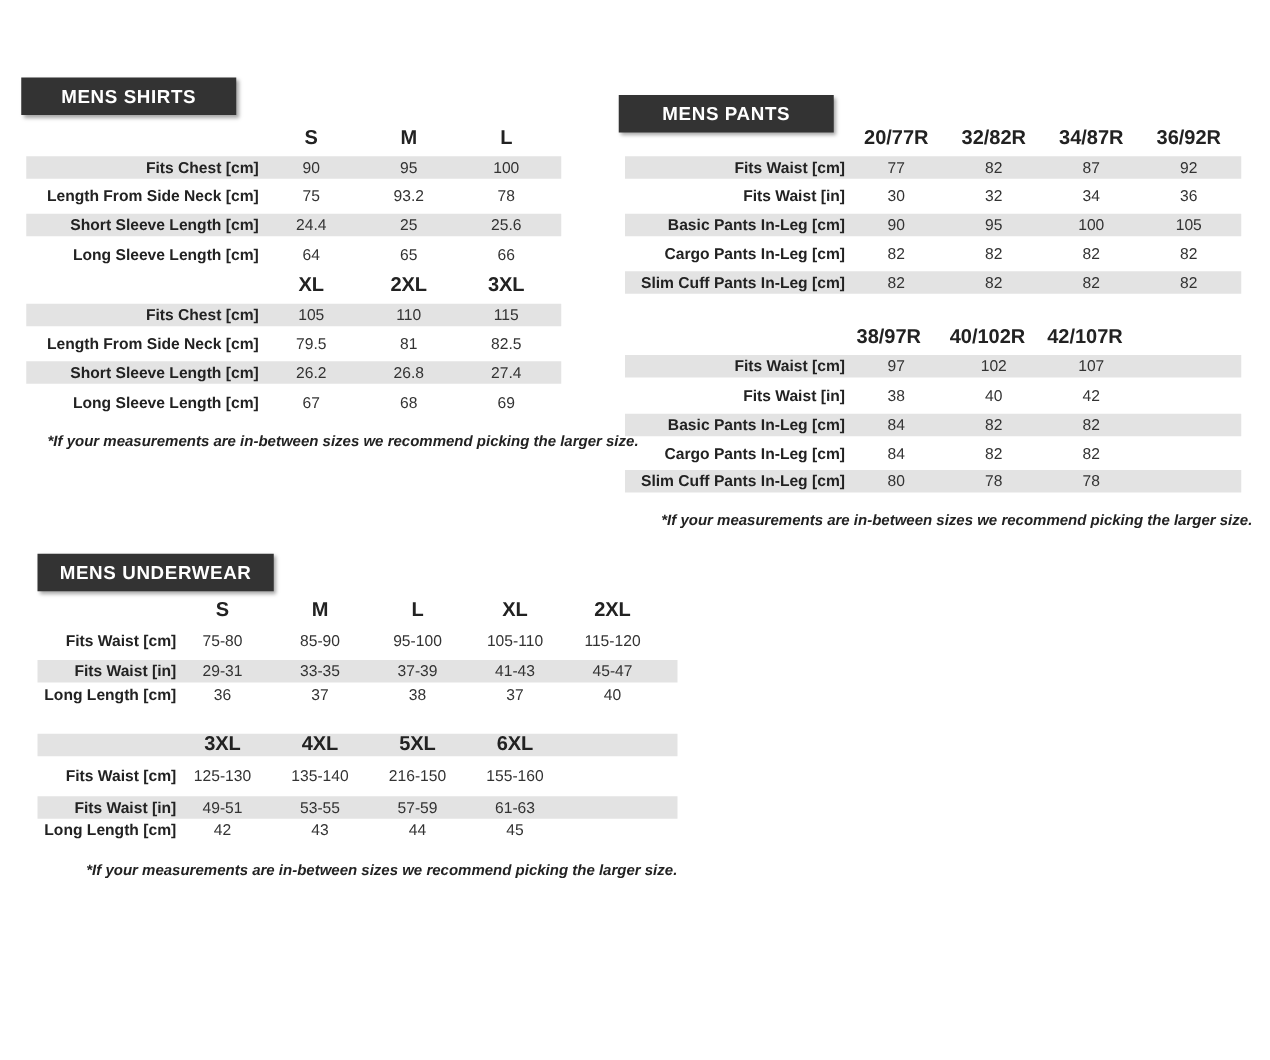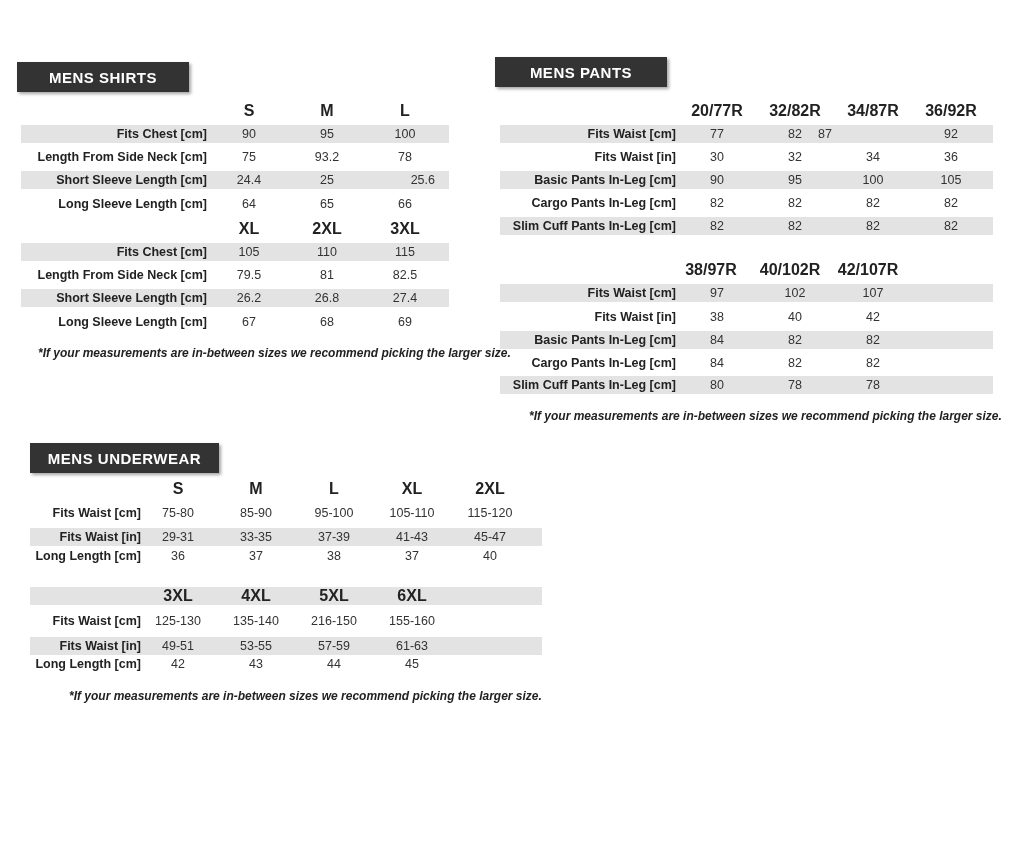--- a/index.html
+++ b/index.html
@@ -31,21 +31,21 @@
   <div class="val" style="left:375px;top:125px;width:60px;">100</div>
 
   <div class="lbl" style="right:809px;top:148px;">Length From Side Neck [cm]</div>
   <div class="val" style="left:219px;top:148px;width:60px;">75</div>
   <div class="val" style="left:297px;top:148px;width:60px;">93.2</div>
   <div class="val" style="left:375px;top:148px;width:60px;">78</div>
 
   <div class="lbl" style="right:809px;top:171px;">Short Sleeve Length [cm]</div>
   <div class="val" style="left:219px;top:171px;width:60px;">24.4</div>
   <div class="val" style="left:297px;top:171px;width:60px;">25</div>
-  <div class="val" style="left:375px;top:171px;width:60px;text-align:right;">25.6</div>
+  <div class="val" style="left:375px;top:171px;width:60px;">25.6</div>
 
   <div class="lbl" style="right:809px;top:195px;">Long Sleeve Length [cm]</div>
   <div class="val" style="left:219px;top:195px;width:60px;">64</div>
   <div class="val" style="left:297px;top:195px;width:60px;">65</div>
   <div class="val" style="left:375px;top:195px;width:60px;">66</div>
 </div>
 
 <div class="hdr" style="left:219px;top:220px;width:60px;">XL</div>
 <div class="hdr" style="left:297px;top:220px;width:60px;">2XL</div>
 <div class="hdr" style="left:375px;top:220px;width:60px;">3XL</div>
@@ -70,36 +70,36 @@
   <div class="val" style="left:375px;top:289px;width:60px;">27.4</div>
 
   <div class="lbl" style="right:809px;top:313px;">Long Sleeve Length [cm]</div>
   <div class="val" style="left:219px;top:313px;width:60px;">67</div>
   <div class="val" style="left:297px;top:313px;width:60px;">68</div>
   <div class="val" style="left:375px;top:313px;width:60px;">69</div>
 </div>
 
 <div class="note" style="left:38px;top:346px;">*If your measurements are in-between sizes we recommend picking the larger size.</div>
 
-<div class="banner" style="left:495px;top:57px;width:172px;">MENS PANTS</div>
+<div class="banner" style="left:495px;top:76px;width:172px;">MENS PANTS</div>
 
 <div class="hdr" style="left:682px;top:102px;width:70px;">20/77R</div>
 <div class="hdr" style="left:760px;top:102px;width:70px;">32/82R</div>
 <div class="hdr" style="left:838px;top:102px;width:70px;">34/87R</div>
 <div class="hdr" style="left:916px;top:102px;width:70px;">36/92R</div>
 
 <div class="row shade" style="left:500px;top:125px;width:493px;"></div>
 <div class="row shade" style="left:500px;top:171px;width:493px;"></div>
 <div class="row shade" style="left:500px;top:217px;width:493px;"></div>
 
 <div>
   <div class="lbl" style="right:340px;top:125px;">Fits Waist [cm]</div>
   <div class="val" style="left:687px;top:125px;width:60px;">77</div>
   <div class="val" style="left:765px;top:125px;width:60px;">82</div>
-  <div class="val" style="left:795px;top:125px;width:60px;">87</div>
+  <div class="val" style="left:843px;top:125px;width:60px;">87</div>
   <div class="val" style="left:921px;top:125px;width:60px;">92</div>
 
   <div class="lbl" style="right:340px;top:148px;">Fits Waist [in]</div>
   <div class="val" style="left:687px;top:148px;width:60px;">30</div>
   <div class="val" style="left:765px;top:148px;width:60px;">32</div>
   <div class="val" style="left:843px;top:148px;width:60px;">34</div>
   <div class="val" style="left:921px;top:148px;width:60px;">36</div>
 
   <div class="lbl" style="right:340px;top:171px;">Basic Pants In-Leg [cm]</div>
   <div class="val" style="left:687px;top:171px;width:60px;">90</div>

